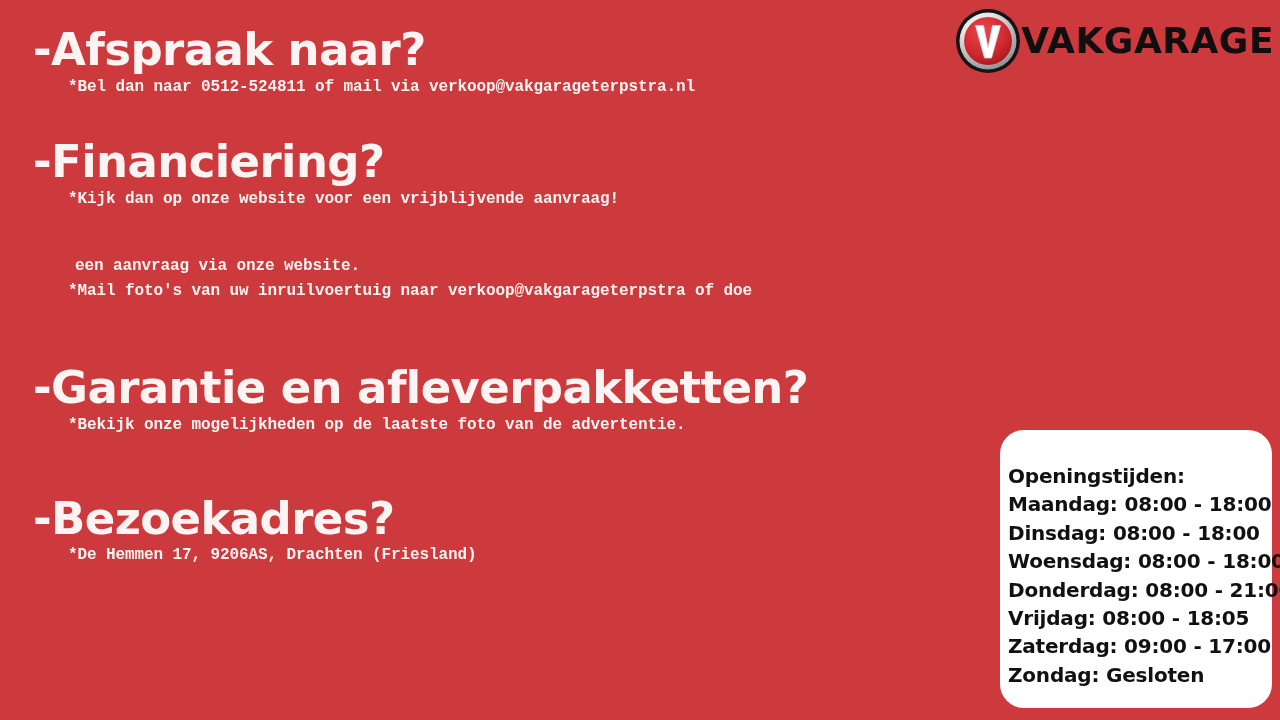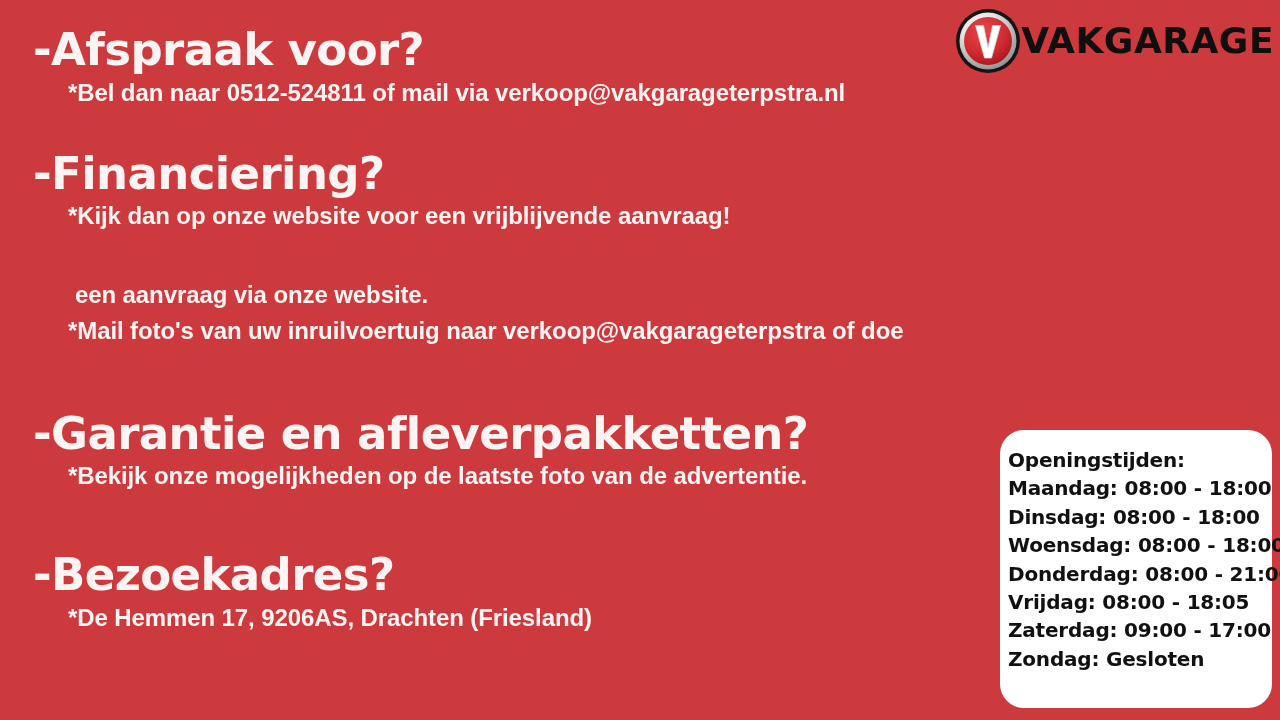--- a/index.html
+++ b/index.html
@@ -75,22 +75,22 @@
     font-family: "DejaVu Sans", sans-serif;
     font-size: 45px;
     font-weight: 700;
     color: #fbf4f2;
     line-height: 1.06;
     letter-spacing: -0.6px;
     white-space: nowrap;
     margin: 0;
   }
   .subline {
-    font-family: Liberation Sans, sans-serif;
-    font-size: 24px;
+    font-family: Liberation Mono, monospace;
+    font-size: 16px;
     font-weight: 700;
     color: #fbf4f2;
     line-height: 1.42;
     letter-spacing: -0.1px;
     margin: 2px 0 0 35px;
     white-space: nowrap;
   }
   .subline.cont {
     margin-left: 42px;
   }
@@ -103,21 +103,21 @@
   
   .hours-card {
     position: absolute;
     left: 1000px;
     top: 430px;
     width: 272px;
     height: 278px;
     background: #ffffff;
     border-radius: 24px;
     box-sizing: border-box;
-    padding: 16px 0 0 8px;
+    padding: 32px 0 0 8px;
   }
   .hours-line {
     font-family: "DejaVu Sans", sans-serif;
     font-size: 20px;
     font-weight: 700;
     color: #111111;
     line-height: 1.42;
     white-space: nowrap;
     letter-spacing: -0.2px;
   }
@@ -149,21 +149,21 @@
       </svg>
     </div>
     <div class="logo-words">
       <span class="logo-main">VAKGARAGE</span>
     </div>
   </div>
 
   <div class="content">
 
     <div class="block">
-      <div class="heading">-Afspraak voor?</div>
+      <div class="heading">-Afspraak naar?</div>
       <div class="subline">*Bel dan naar 0512-524811 of mail via verkoop@vakgarageterpstra.nl</div>
     </div>
     <div class="spacer-1"></div>
 
     <div class="block">
       <div class="heading">-Financiering?</div>
       <div class="subline">*Kijk dan op onze website voor een vrijblijvende aanvraag!</div>
     </div>
     <div class="spacer-2"></div>
 

